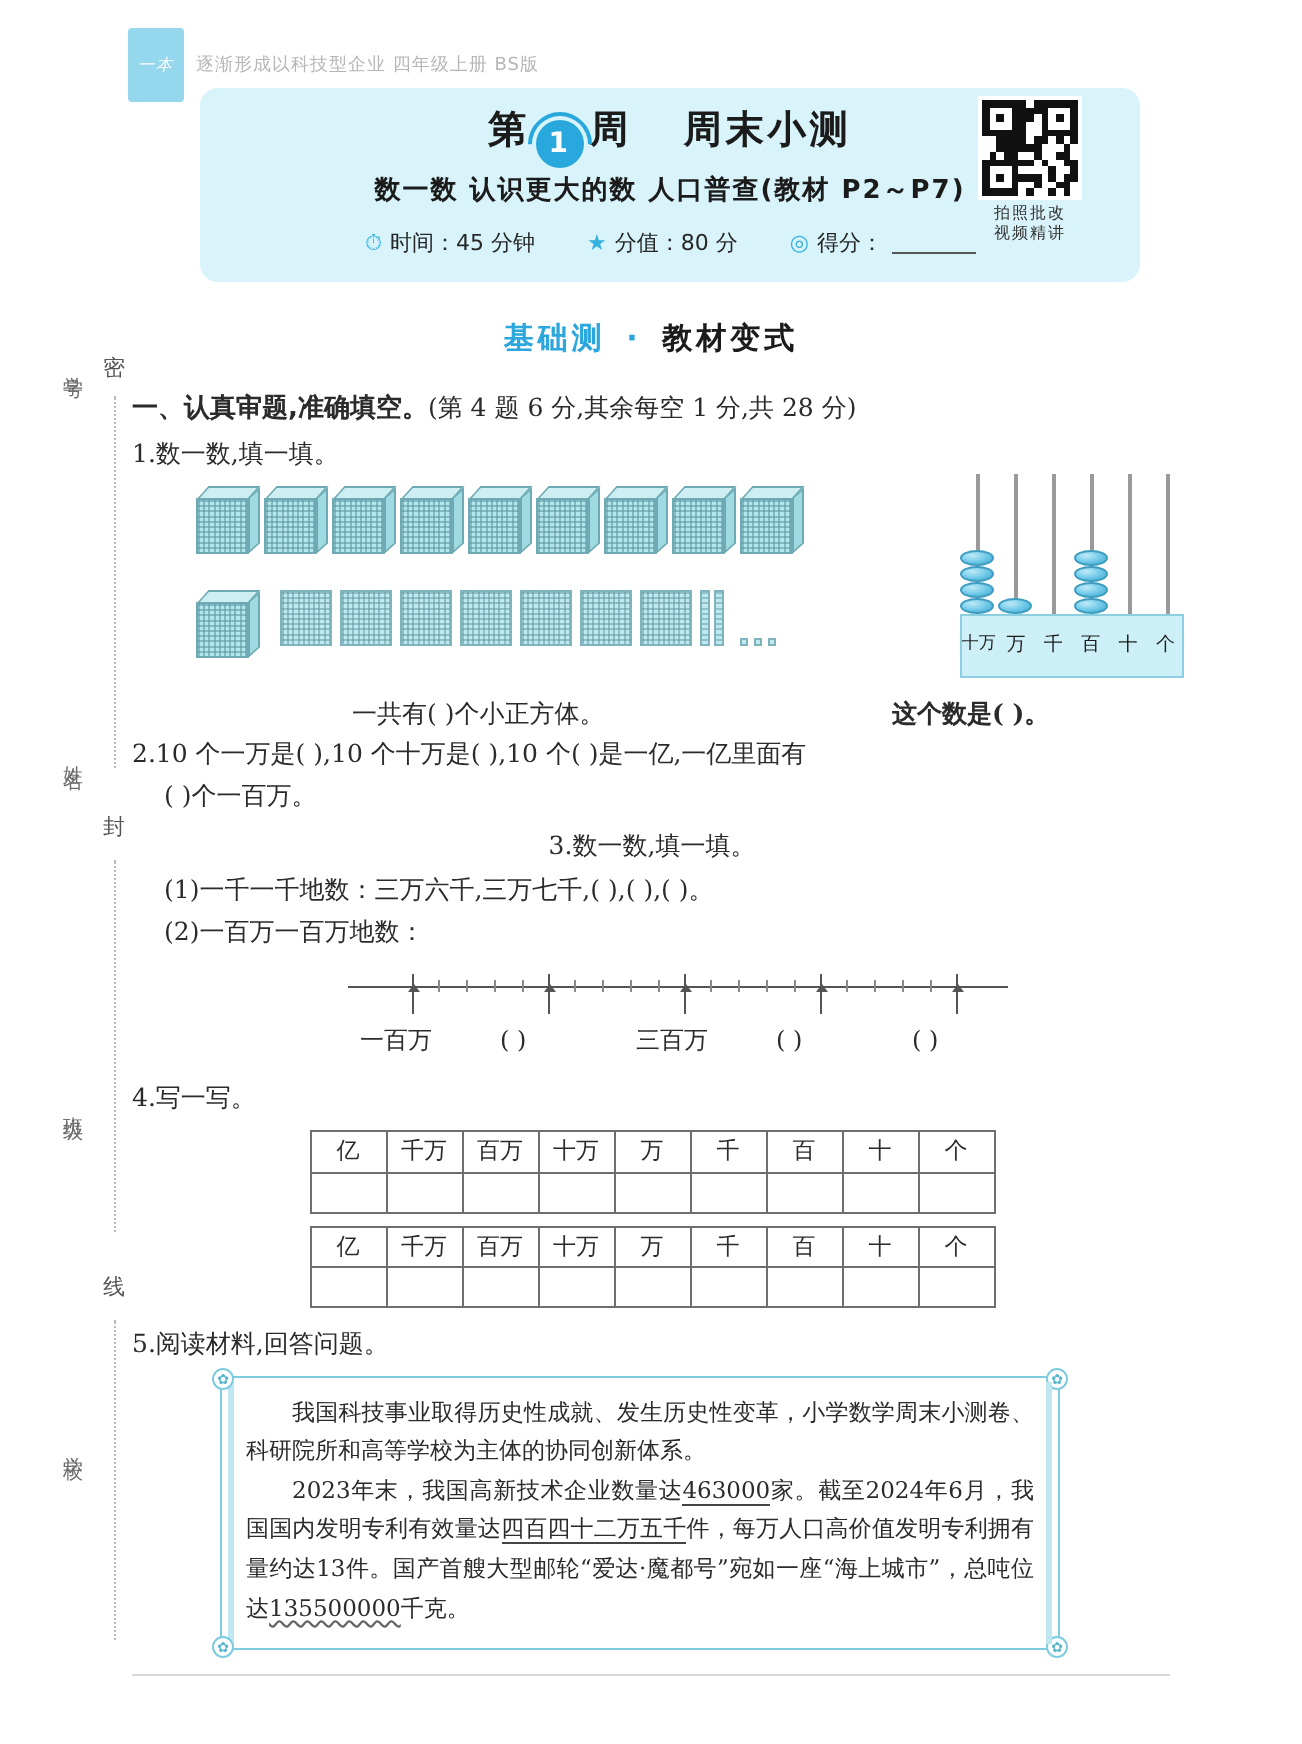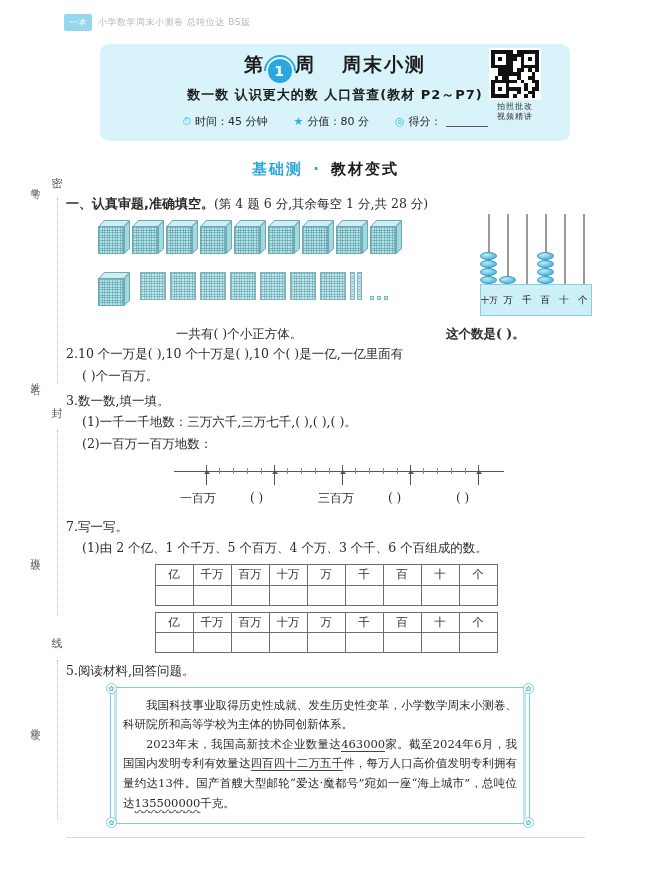--- a/index.html
+++ b/index.html
@@ -14,21 +14,21 @@
   }
 
   
   .top-banner {
     position:absolute; left:64px; top:14px;
     display:flex; align-items:center; gap:6px;
     opacity:.55;
   }
   .top-badge {
     background:#3fb8e0; color:#fff; font-size:8px;
-    padding:3px 5px; border-radius:2px; letter-spacing:1px;
+    padding:13px 5px; border-radius:2px; letter-spacing:1px;
     font-family:"DejaVu Sans","Liberation Sans",sans-serif;
     font-style:italic;
   }
   .top-banner-text {
     font-size:9px; color:#7a7a7a; letter-spacing:.5px;
     font-family:"DejaVu Sans","Liberation Sans",sans-serif;
   }
 
   
   .sidebar {
@@ -283,21 +283,21 @@
   .page-rule {
     position:absolute; left:66px; right:66px; bottom:34px;
     height:1px; background:#d9d9d9;
   }
 </style>
 </head>
 <body>
 
 <div class="top-banner">
   <span class="top-badge">一本</span>
-  <span class="top-banner-text">小学数学周末小测卷 总吨位达 BS版</span>
+  <span class="top-banner-text">逐渐形成以科技型企业 四年级上册 BS版</span>
 </div>
 
 <div class="sidebar">
   <span class="v-text v-label" style="top:0px;">学号：</span>
   <span class="v-text v-label" style="top:195px;">姓名：</span>
   <span class="v-text v-label" style="top:370px;">班级：</span>
   <span class="v-text v-label" style="top:540px;">学校：</span>
 
   <span class="v-text v-seal" style="top:-12px;">密</span>
   <span class="v-text v-seal" style="top:218px;">封</span>
@@ -518,20 +518,21 @@
   <span class="blue">基础测</span>
   <span class="dot">·</span>
   <span class="black">教材变式</span>
 </div>
 
 <div class="content">
 
   <div class="row">
     <span class="q-big">一、认真审题,准确填空。</span><span class="paren">(第 4 题 6 分,其余每空 1 分,共 28 分)</span>
   </div>
+  <div class="row">1.数一数,填一填。</div>
 
   <div class="cube-area">
     <div class="cube-row1">
       <div class="cube3d">
           <span class="top"></span>
           <span class="side"></span>
           <span class="face"></span>
         </div>
       <div class="cube3d">
           <span class="top"></span>
@@ -630,21 +631,21 @@
   </div>
 
   <div class="row" style="position:relative; height:18px;text-align:right;">
     <span style="position:absolute; left:110px;">一共有(            )个小正方体。</span>
     <span style="position:absolute; left:380px;font-weight:bold;">这个数是(          )。</span>
   </div>
 
   <div class="row">2.10 个一万是(          ),10 个十万是(          ),10 个(          )是一亿,一亿里面有</div>
   <div class="row indent">(          )个一百万。</div>
 
-  <div class="row" style="margin-top:6px;">3.数一数,填一填。</div>
+  <div class="row" style="margin-top:6px;text-align:center;">3.数一数,填一填。</div>
   <div class="row indent">(1)一千一千地数：三万六千,三万七千,(            ),(            ),(            )。</div>
   <div class="row indent">(2)一百万一百万地数：</div>
 
   <div class="numline">
     <div class="nl-axis"></div>
     <div class="nl-tick" style="left:140px;"></div>
     <div class="nl-tick" style="left:208px;"></div>
     <div class="nl-tick" style="left:276px;"></div>
     <div class="nl-tick" style="left:344px;"></div>
     <div class="nl-tick" style="left:412px;"></div>
@@ -671,22 +672,21 @@
     <div class="nl-arrowdn" style="left:412px;"></div>
     <div class="nl-labels">
       <span style="left:34px;">一百万</span>
       <span style="left:104px;">(        )</span>
       <span style="left:172px;">三百万</span>
       <span style="left:242px;">(        )</span>
       <span style="left:310px;">(        )</span>
     </div>
   </div>
 
-  <div class="row">7.写一写。</div>
-  <div class="row indent">(1)由 2 个亿、1 个千万、5 个百万、4 个万、3 个千、6 个百组成的数。</div>
+  <div class="row">4.写一写。</div>
   <table class="dt">
     <tbody>
         <tr id="dt1head">
           <td>亿</td>
           <td>千万</td>
           <td>百万</td>
           <td>十万</td>
           <td>万</td>
           <td>千</td>
           <td>百</td>

